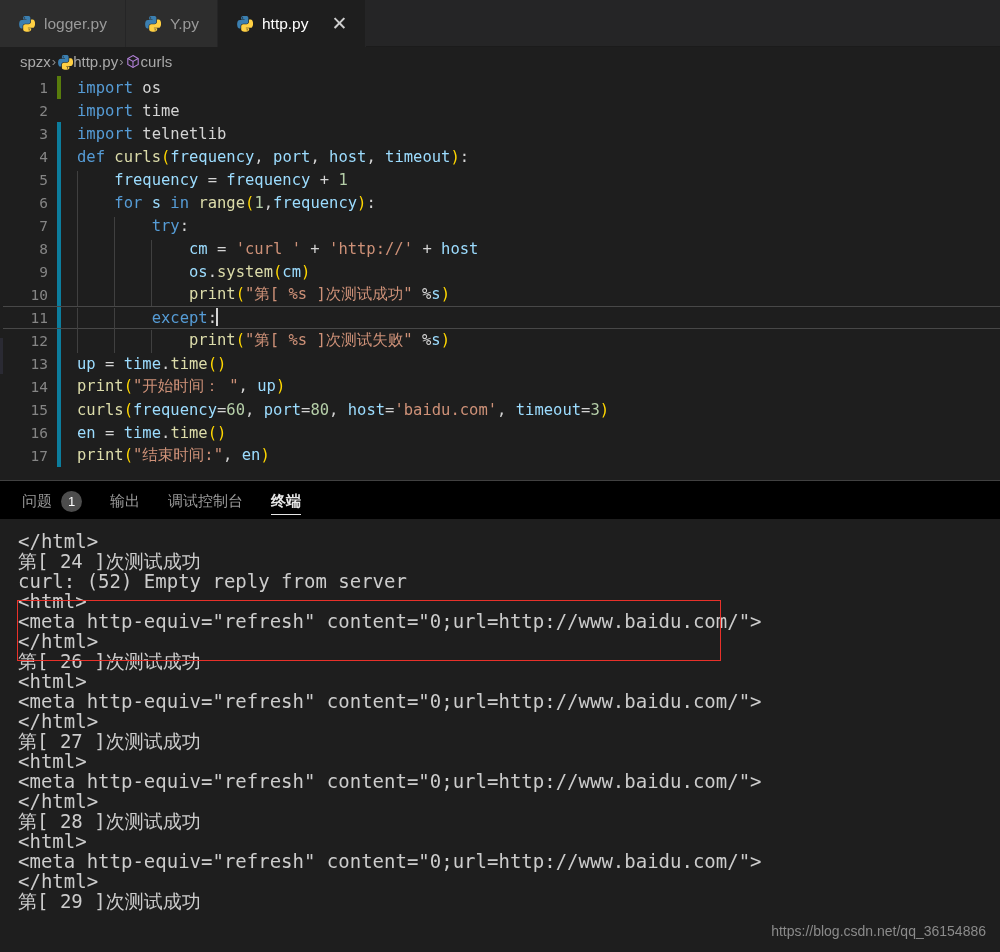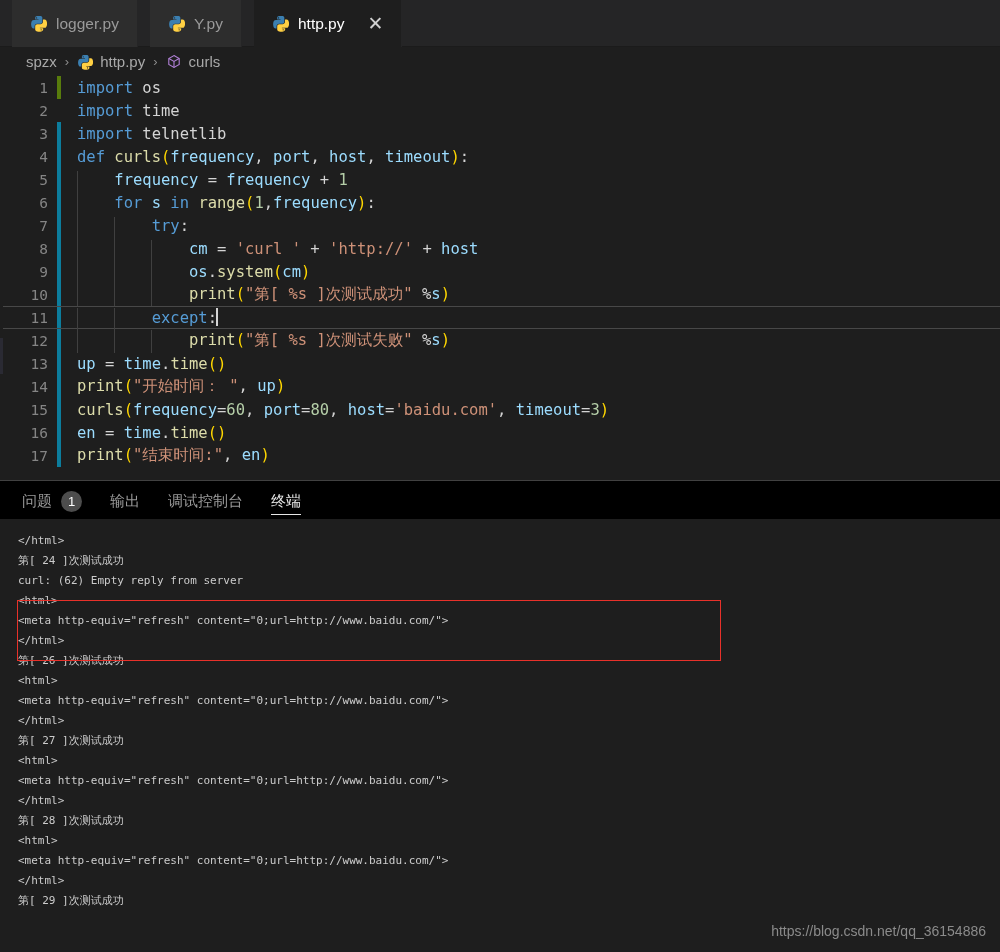--- a/index.html
+++ b/index.html
@@ -17,34 +17,33 @@
     display: flex; height: 47px; background: #252526;
     border-bottom: 1px solid #1b1b1b;
   }
   .tab {
     display: flex; align-items: center; gap: 9px;
     padding: 0 18px; height: 47px;
     background: #2d2d2d; color: #9a9a9a;
     font-size: 15.5px; white-space: nowrap;
     border-right: 1px solid #252526;
     position: relative;
-    margin-left: 12px;
   }
   .tab.active { background: #1e1e1e; color: #ffffff; }
   .tab .tabicon { width: 17px; height: 17px; flex: none; display:block; }
   .tab .closebtn {
     margin-left: 14px; color: #cfcfcf; font-size: 19px;
     line-height: 1; font-weight: 300;
   }
   .tabbar .filler { flex: 1 1 auto; background: #252526; }
 
   
   .breadcrumb {
     display: flex; align-items: center; height: 29px;
-    padding-left: 26px; gap: 7px;
+    padding-left: 20px; gap: 0;
     background: #1e1e1e; color: #a9a9a9; font-size: 15px;
   }
   .bc-sep { color: #8c8c8c; font-size: 13px; padding: 0 1px; }
   .bc-icon { width: 16px; height: 16px; display: block; }
 
   
   .editor {
     position: relative; background: #1e1e1e;
     height: 404px; overflow: hidden;
   }
@@ -93,37 +92,37 @@
   }
   .panel-tabs {
     display: flex; align-items: center; gap: 0;
     height: 38px; padding-left: 22px; background: #000000;
   }
   .ptab {
     display: flex; align-items: center; gap: 9px;
     color: #9a9a9a; font-size: 15px; margin-right: 28px;
     height: 38px; position: relative; padding-top: 2px;
   }
-  .ptab.active { color: #e7e7e7; font-weight: normal; }
+  .ptab.active { color: #e7e7e7; font-weight: bold; }
   .ptab.active::after {
     content: ""; position: absolute; left: 0; right: 0; bottom: 4px;
     height: 1.5px; background: #e7e7e7;
   }
   .badge {
     display: inline-flex; align-items: center; justify-content: center;
     min-width: 21px; height: 21px; border-radius: 11px;
     background: #4d4d4d; color: #ffffff; font-size: 13px; padding: 0 6px;
   }
 
   
   .terminal {
     position: relative;
     padding: 12px 0 0 18px;
     font-family: "DejaVu Sans Mono", monospace;
-    font-size: 11px; color: #cccccc;
+    font-size: 19px; color: #cccccc;
     line-height: 20px;
     height: 412px; overflow: hidden;
   }
   .tline { white-space: pre; height: 20px; }
 
   .redbox {
     position: absolute;
     left: 17px; top: 81px; width: 704px; height: 61px;
     border: 1.5px solid #e8312a; pointer-events: none;
   }
@@ -320,21 +319,21 @@
         <span>调试控制台</span>
       </div>
       <div class="ptab active">
         <span>终端</span>
       </div>
     </div>
 
     <div class="terminal">
       <div class="tline">&lt;/html&gt;</div>
       <div class="tline">第[ 24 ]次测试成功</div>
-      <div class="tline">curl: (62) Empty reply from server</div>
+      <div class="tline">curl: (52) Empty reply from server</div>
       <div class="tline">&lt;html&gt;</div>
       <div class="tline">&lt;meta http-equiv="refresh" content="0;url=http://www.baidu.com/"&gt;</div>
       <div class="tline">&lt;/html&gt;</div>
       <div class="tline">第[ 26 ]次测试成功</div>
       <div class="tline">&lt;html&gt;</div>
       <div class="tline">&lt;meta http-equiv="refresh" content="0;url=http://www.baidu.com/"&gt;</div>
       <div class="tline">&lt;/html&gt;</div>
       <div class="tline">第[ 27 ]次测试成功</div>
       <div class="tline">&lt;html&gt;</div>
       <div class="tline">&lt;meta http-equiv="refresh" content="0;url=http://www.baidu.com/"&gt;</div>

